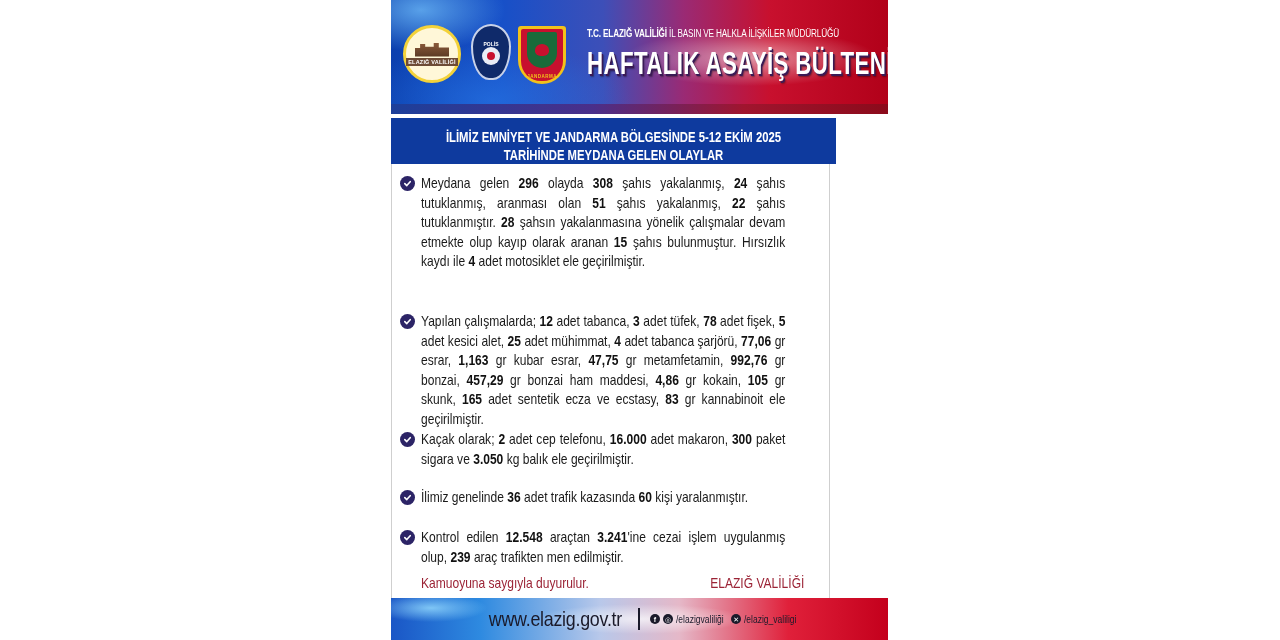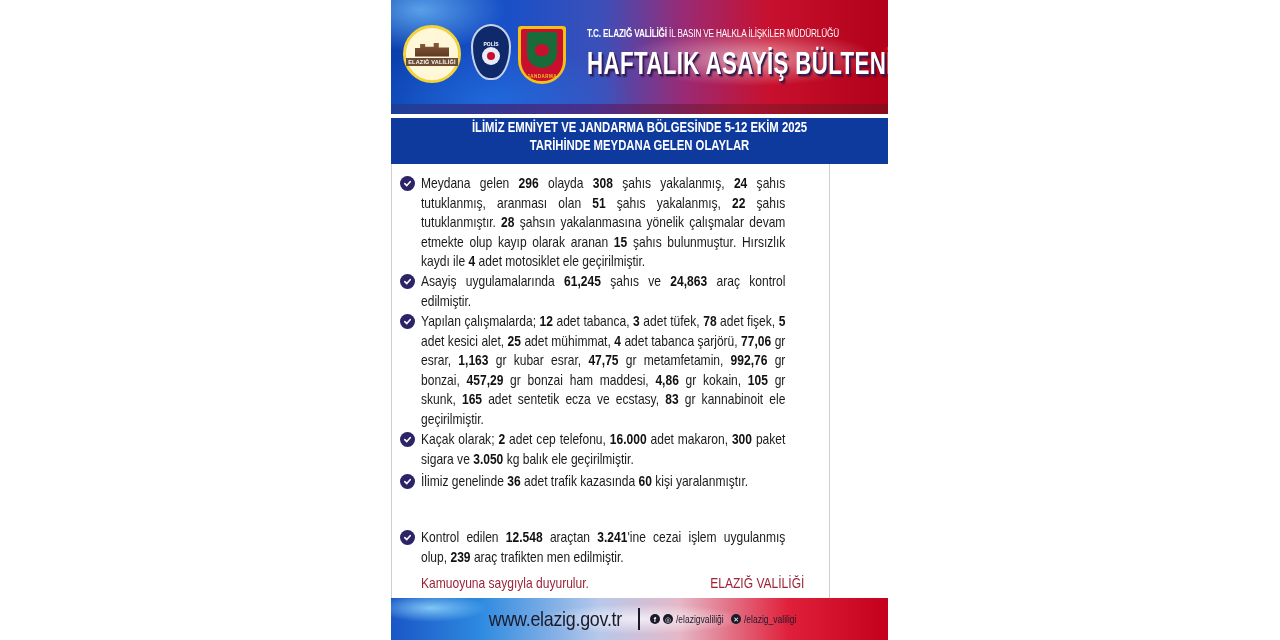--- a/index.html
+++ b/index.html
@@ -75,24 +75,24 @@
   .sub-title b { font-weight: bold; }
   .main-title {
     position: absolute; left: 196px; top: 46px; font-family: "Liberation Sans", sans-serif;
     font-size: 31px; font-weight: bold; color: #ffffff; white-space: nowrap;
     text-shadow: 2px 2px 0 #3a1a55, 3px 3px 2px rgba(0,0,0,0.4);
     transform: scaleX(0.72); transform-origin: left center; letter-spacing: 0.5px;
   }
 
   
   .heading {
-    position: absolute; left: 0; top: 118px; width: 497px; height: 46px;
+    position: absolute; left: 0; top: 118px; width: 445px; height: 46px;
     background: #0e3a9e; color: #ffffff; text-align: center;
     font-family: "Liberation Sans", sans-serif; font-weight: bold; font-size: 14.5px; line-height: 18px;
-    display: flex; flex-direction: column; justify-content: flex-start;
+    display: flex; flex-direction: column; justify-content: flex-end;
   }
   .heading span { display: block; transform: scaleX(0.78); white-space: nowrap; }
 
   
   .body {
     position: absolute; left: 0; top: 164px; width: 439px; height: 434px;
     border-left: 1px solid #cfcfcf; border-right: 1px solid #cfcfcf; box-sizing: border-box;
     background: #ffffff;
   }
   .item {
@@ -176,45 +176,37 @@
 
   <div class="body">
     <div class="item" style="top:10px">
       <span class="check">
           <svg viewBox="0 0 10 10">
             <path d="M2 5.2 L4.2 7.3 L8 3" stroke="#fff" stroke-width="1.8" fill="none" stroke-linecap="round" stroke-linejoin="round"></path>
           </svg>
         </span>
       <div class="text"><span>Meydana gelen </span><b>296</b><span> olayda </span><b>308</b><span> şahıs yakalanmış, </span><b>24</b><span> şahıs tutuklanmış, aranması olan </span><b>51</b><span> şahıs yakalanmış, </span><b>22</b><span> şahıs tutuklanmıştır. </span><b>28</b><span> şahsın yakalanmasına yönelik çalışmalar devam etmekte olup kayıp olarak aranan </span><b>15</b><span> şahıs bulunmuştur. Hırsızlık kaydı ile </span><b>4</b><span> adet motosiklet ele geçirilmiştir.</span></div>
     </div>
-    <div class="item" style="top:108px">
-      <span class="check">
-          <svg viewBox="0 0 10 10">
-            <path d="M2 5.2 L4.2 7.3 L8 3" stroke="#fff" stroke-width="1.8" fill="none" stroke-linecap="round" stroke-linejoin="round"></path>
-          </svg>
-        </span>
-      <div class="text"><span>Asayiş uygulamalarında </span><b>61,245</b><span> şahıs ve </span><b>24,863</b><span> araç kontrol edilmiştir.</span></div>
-    </div>
     <div class="item" style="top:148px">
       <span class="check">
           <svg viewBox="0 0 10 10">
             <path d="M2 5.2 L4.2 7.3 L8 3" stroke="#fff" stroke-width="1.8" fill="none" stroke-linecap="round" stroke-linejoin="round"></path>
           </svg>
         </span>
       <div class="text"><span>Yapılan çalışmalarda; </span><b>12</b><span> adet tabanca, </span><b>3</b><span> adet tüfek, </span><b>78</b><span> adet fişek, </span><b>5</b><span> adet kesici alet, </span><b>25</b><span> adet mühimmat, </span><b>4</b><span> adet tabanca şarjörü, </span><b>77,06</b><span> gr esrar, </span><b>1,163</b><span> gr kubar esrar, </span><b>47,75</b><span> gr metamfetamin, </span><b>992,76</b><span> gr bonzai, </span><b>457,29</b><span> gr bonzai ham maddesi, </span><b>4,86</b><span> gr kokain, </span><b>105</b><span> gr skunk, </span><b>165</b><span> adet sentetik ecza ve ecstasy, </span><b>83</b><span> gr kannabinoit ele geçirilmiştir.</span></div>
     </div>
     <div class="item" style="top:266px">
       <span class="check">
           <svg viewBox="0 0 10 10">
             <path d="M2 5.2 L4.2 7.3 L8 3" stroke="#fff" stroke-width="1.8" fill="none" stroke-linecap="round" stroke-linejoin="round"></path>
           </svg>
         </span>
       <div class="text"><span>Kaçak olarak; </span><b>2</b><span> adet cep telefonu, </span><b>16.000</b><span> adet makaron, </span><b>300</b><span> paket sigara ve </span><b>3.050</b><span> kg balık ele geçirilmiştir.</span></div>
     </div>
-    <div class="item" style="top:308px">
+    <div class="item" style="top:324px">
       <span class="check">
           <svg viewBox="0 0 10 10">
             <path d="M2 5.2 L4.2 7.3 L8 3" stroke="#fff" stroke-width="1.8" fill="none" stroke-linecap="round" stroke-linejoin="round"></path>
           </svg>
         </span>
       <div class="text"><span>İlimiz genelinde </span><b>36</b><span> adet trafik kazasında </span><b>60</b><span> kişi yaralanmıştır.</span></div>
     </div>
     <div class="item" style="top:364px">
       <span class="check">
           <svg viewBox="0 0 10 10">

